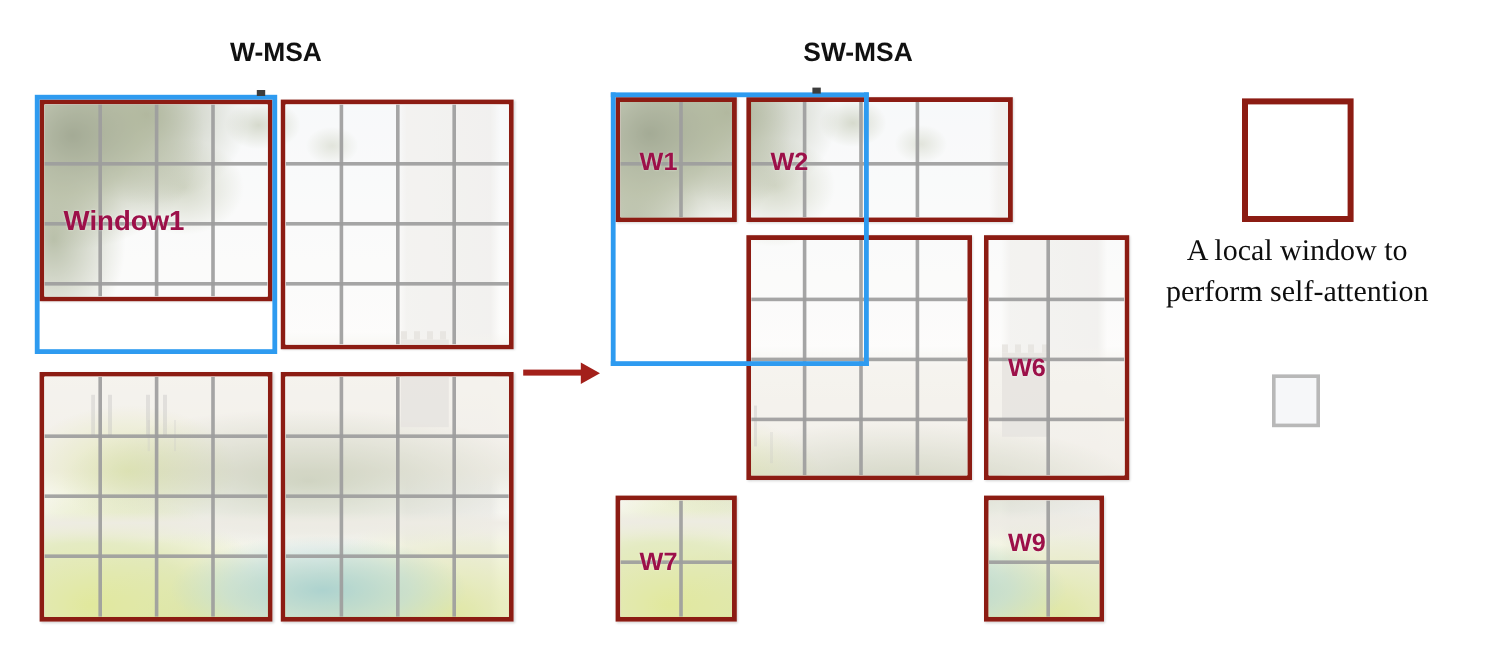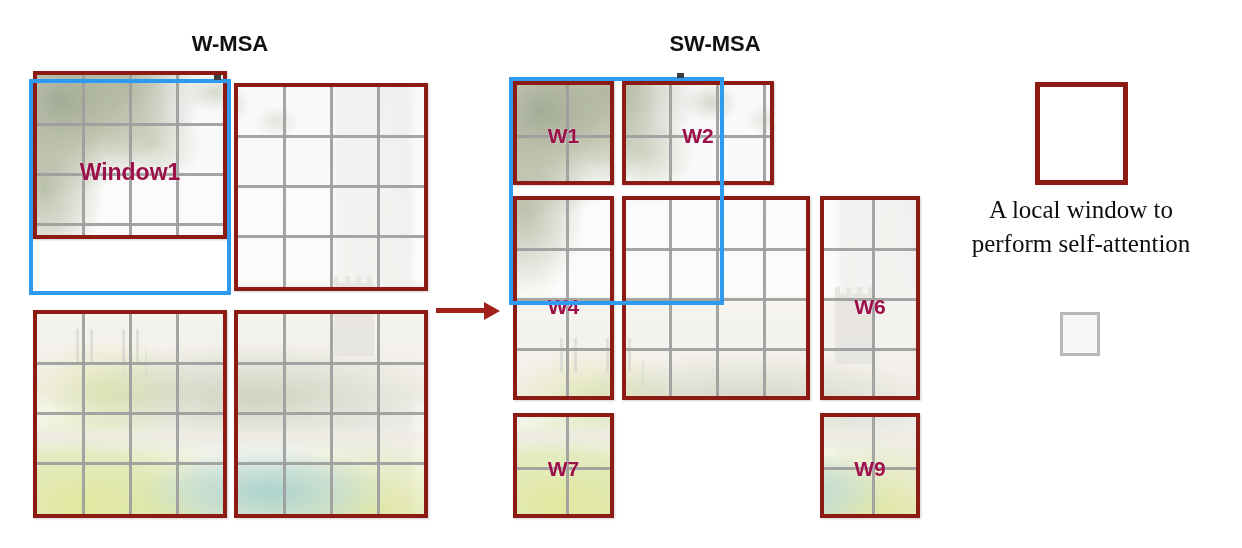--- a/index.html
+++ b/index.html
@@ -99,25 +99,26 @@
   }
   .patchgrid i{
     position:absolute;background:#9d9d9d;opacity:.92;
   }
   .patchgrid i.v{width:3px;top:0;bottom:0;}
   .patchgrid i.h{height:3px;left:0;right:0;}
 
   
   .blabel{
     position:absolute;left:0;right:0;
-    text-align:center;
+    text-align:left;
     font-weight:bold;color:#9c1049;
     text-shadow:0 0 2px rgba(255,255,255,.55);
     pointer-events:none;
     white-space:nowrap;
+    padding-left:16px;
   }
   .blabel.w{font-size:21px;}
   .blabel.win1{font-size:23px;}
 
   
   .bluebox{
     position:absolute;border:4px solid #2e9bf0;box-sizing:border-box;
     background:transparent;pointer-events:none;
   }
   .bluepath{position:absolute;pointer-events:none;}
@@ -148,21 +149,21 @@
   .tiny-mark{position:absolute;background:#3d3d3d;}
 </style>
 </head>
 <body>
 
 <div class="stage">
 
   <div class="title" style="left:630px;top:31px;width:170px;">SW-MSA</div>
   <div class="title" style="left:150px;top:31px;width:160px;">W-MSA</div>
 
-  <div class="block" style="left:33px;top:71px;width:194px;height:168px;">
+  <div class="block" style="left:33px;top:83px;width:194px;height:168px;">
     <div class="photo" style="left:0px;top:0px;width:388px;height:432px;">
       <div class="facade"></div>
 
     </div>
     <div class="veil"></div>
     <div class="patchgrid">
       <i class="v" style="left:45px;"></i>
         <i class="v" style="left:92px;"></i>
         <i class="v" style="left:139px;"></i>
       <i class="h" style="top:48px;"></i>
@@ -235,68 +236,54 @@
 
     </div>
     <div class="veil"></div>
     <div class="patchgrid">
       <i class="v" style="left:49px;"></i>
         <i class="h" style="top:50px;"></i>
     </div>
     <div class="blabel w" style="top:39px;">W1</div>
   </div>
 
-  <div class="block" style="left:622px;top:81px;width:152px;height:104px;">
+  <div class="block" style="left:622px;top:81px;width:222px;height:104px;">
     <div class="photo" style="left:-101px;top:0px;width:404px;height:438px;">
       <div class="facade"></div>
 
     </div>
     <div class="veil"></div>
     <div class="patchgrid">
       <i class="v" style="left:43px;"></i>
         <i class="v" style="left:90px;"></i>
         <i class="v" style="left:137px;"></i>
       <i class="h" style="top:50px;"></i>
     </div>
     <div class="blabel w" style="top:39px;">W2</div>
   </div>
 
 
-  <div class="block" style="left:513px;top:196px;width:101px;height:204px;">
-    <div class="photo" style="left:0px;top:-104px;width:404px;height:438px;">
-      <div class="facade"></div>
-
-    </div>
-    <div class="veil"></div>
-    <div class="patchgrid">
-      <i class="v" style="left:49px;"></i>
-      <i class="h" style="top:48px;"></i>
-        <i class="h" style="top:98px;"></i>
-        <i class="h" style="top:148px;"></i>
-    </div>
-    <div class="blabel w" style="top:95px;">W4</div>
-  </div>
 
   <div class="block" style="left:622px;top:196px;width:188px;height:204px;">
     <div class="photo" style="left:-101px;top:-104px;width:404px;height:438px;">
       <div class="facade"></div>
 
     </div>
     <div class="veil"></div>
     <div class="patchgrid">
       <i class="v" style="left:43px;"></i>
         <i class="v" style="left:90px;"></i>
         <i class="v" style="left:137px;"></i>
       <i class="h" style="top:48px;"></i>
         <i class="h" style="top:98px;"></i>
         <i class="h" style="top:148px;"></i>
     </div>
   </div>
 
-  <div class="block" style="left:820px;top:196px;width:100px;height:204px;">
+  <div class="block" style="left:820px;top:196px;width:121px;height:204px;">
     <div class="photo" style="left:-289px;top:-104px;width:404px;height:438px;">
       <div class="facade"></div>
       <div class="tower" style="left:300px;top:198px;width:40px;height:70px;"></div>
     </div>
     <div class="veil"></div>
     <div class="patchgrid">
       <i class="v" style="left:48px;"></i>
       <i class="h" style="top:48px;"></i>
         <i class="h" style="top:98px;"></i>
         <i class="h" style="top:148px;"></i>
@@ -321,21 +308,21 @@
   <div class="block" style="left:820px;top:413px;width:100px;height:105px;">
     <div class="photo" style="left:-289px;top:-333px;width:404px;height:438px;">
       <div class="facade"></div>
 
     </div>
     <div class="veil"></div>
     <div class="patchgrid">
       <i class="v" style="left:48px;"></i>
         <i class="h" style="top:50px;"></i>
     </div>
-    <div class="blabel w" style="top:40px;">W9</div>
+    <div class="blabel w" style="top:24px;">W9</div>
   </div>
 
   <div class="bluepath" style="left:0;top:0;width:1242px;height:548px;">
 
     <i style="left:509px;top:77px;width:4px;height:228px;"></i>
 
     <i style="left:509px;top:77px;width:215px;height:4px;"></i>
 
     <i style="left:720px;top:77px;width:4px;height:228px;"></i>
 

